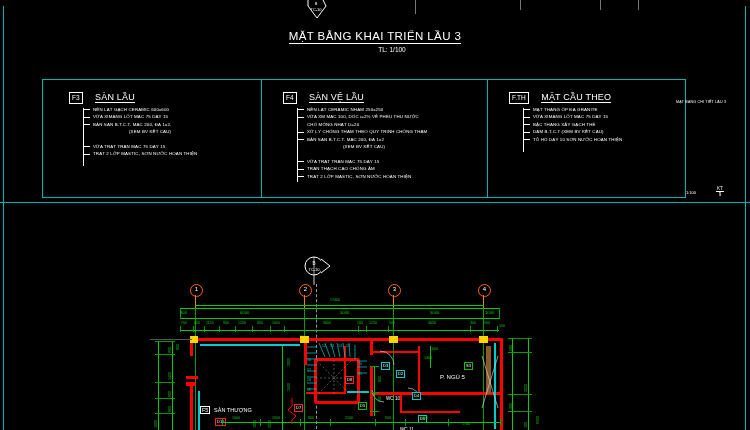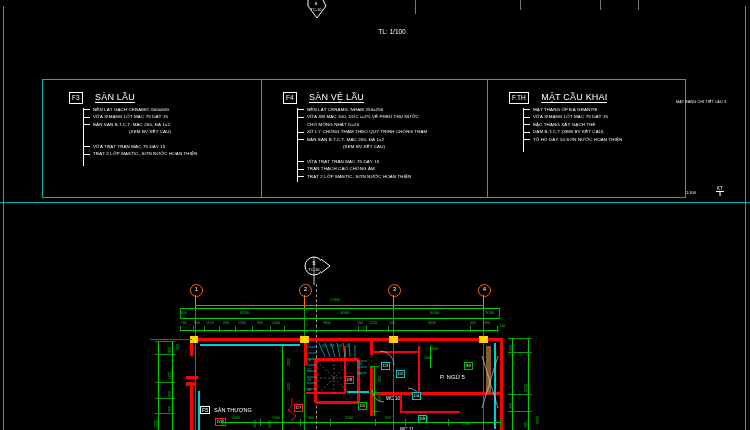--- a/index.html
+++ b/index.html
@@ -77,20 +77,21 @@
       repeating-linear-gradient(90deg,#3a3a3a 0 .5px,transparent .5px 5px);}
   .tick{position:absolute;width:1px;background:#00a000;}
   .tickh{position:absolute;height:1px;background:#00a000;}
 </style>
 </head>
 <body>
 
 <div id="stage">
 
   <div id="title-block">
+    <div id="main-title">MẶT BẰNG KHAI TRIỂN LẦU 3</div>
     <div id="main-scale">TL: 1/100</div>
   </div>
 
   <div class="abs" style="left:300px;top:-4px;width:34px;height:26px;">
     <svg width="34" height="26" viewBox="0 0 34 26">
       <path d="M8 2 L22 2 L26 10 L17 22 L8 10 Z" fill="#000" stroke="#fff" stroke-width="1"></path>
       <text x="16" y="9" font-size="4" fill="#fff" text-anchor="middle" font-family="Liberation Sans">B</text>
       <text x="16" y="15" font-size="4" fill="#fff" text-anchor="middle" font-family="Liberation Sans">TC-10</text>
     </svg>
   </div>
@@ -136,21 +137,21 @@
         <div class="spec-row nodash">&nbsp;</div>
         <div class="spec-row">VỮA TRÁT TRẦN MÁC 75 DÀY 15</div>
         <div class="spec-row">TRẦN THẠCH CAO CHỐNG ẨM</div>
         <div class="spec-row">TRÁT 2 LỚP MASTIC, SƠN NƯỚC HOÀN THIỆN</div>
       </div>
     </div>
 
     <div class="legend-col" style="left:466px;width:175px;">
       <div class="spec-head">
         <span class="spec-tag">F.TH</span>
-        <span class="spec-title">MẶT CẦU KHAI</span>
+        <span class="spec-title">MẶT CẦU THEO</span>
       </div>
       <div class="spec-stem" style="top:28px;height:44px;"></div>
       <div class="spec-lines">
         <div class="spec-row">MẶT THANG ỐP ĐÁ GRANITE</div>
         <div class="spec-row">VỮA XIMĂNG LÓT MÁC 75 DÀY 15</div>
         <div class="spec-row">BẬC THANG XÂY GẠCH THẺ</div>
         <div class="spec-row">DẦM B.T.C.T (XEM BV KẾT CẤU)</div>
         <div class="spec-row">TÔ HỒ DÀY 10 SƠN NƯỚC HOÀN THIỆN</div>
       </div>
     </div>

